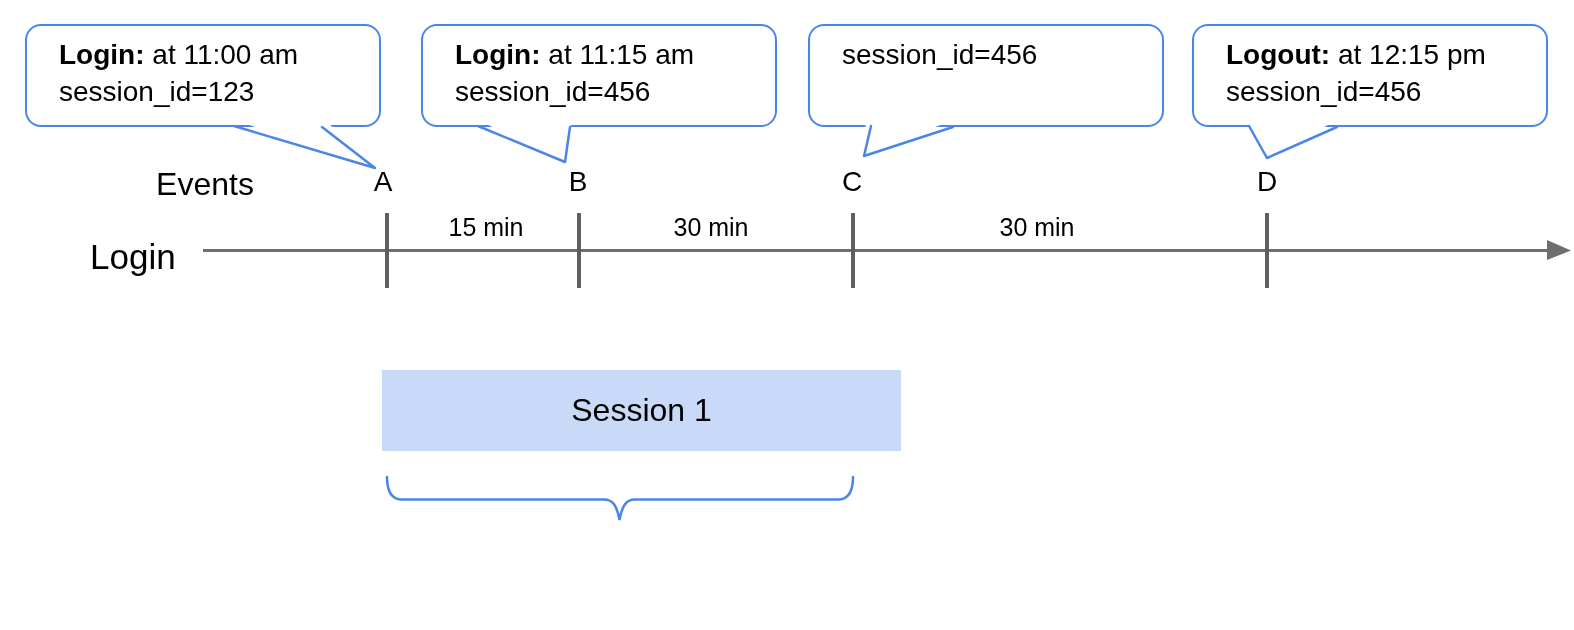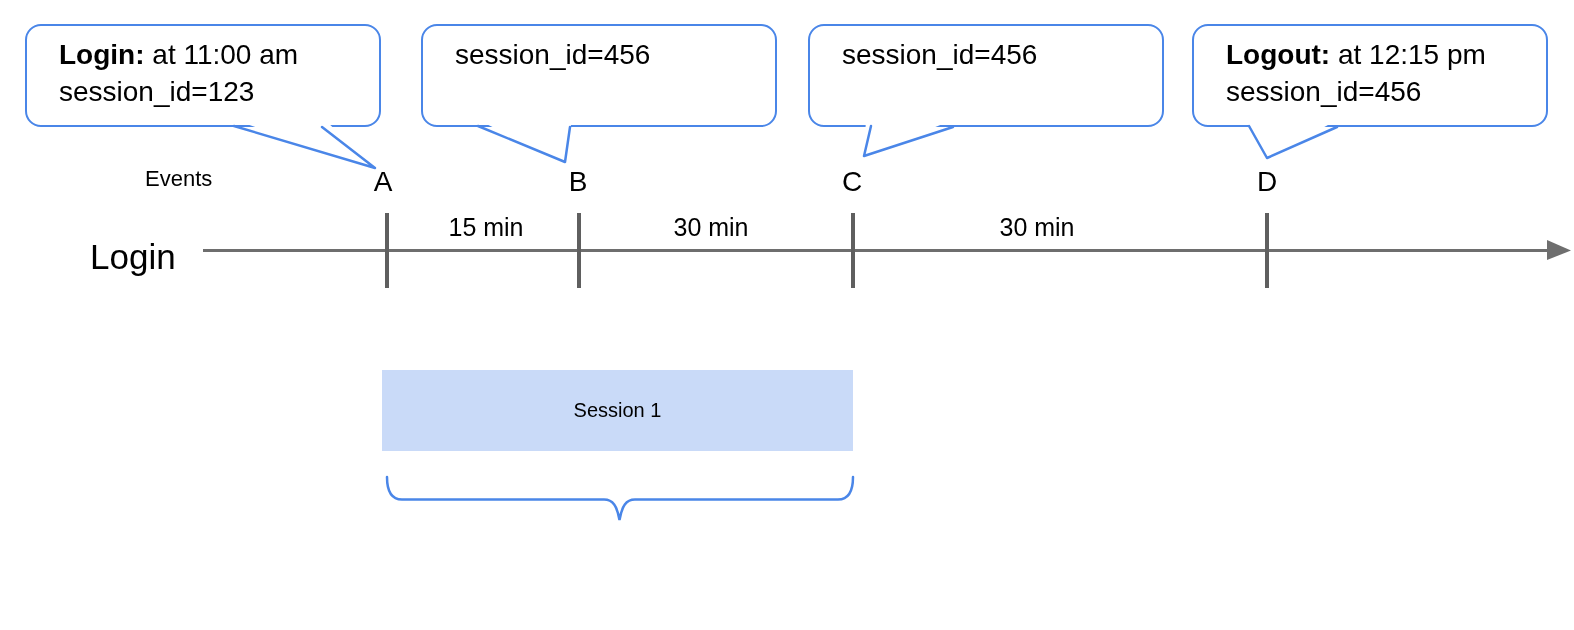--- a/index.html
+++ b/index.html
@@ -28,31 +28,31 @@
     border-radius: 16px;
     background: #ffffff;
     padding: 10px 19px 0 32px;
     font-size: 28px;
     line-height: 37px;
     z-index: 1;
     white-space: nowrap;
   }
   .bubble .ev { font-weight: bold; }
   .label { position: absolute; z-index: 2; }
-  .events-label { left: 145px; top: 166px; width: 120px; font-size: 22px; }
+  .events-label { left: 145px; top: 166px; width: 120px; text-align: center; font-size: 32px; }
   .marker { top: 166px; font-size: 28px; transform: translateX(-50%); }
   .user-label { left: 90px; top: 237px; font-size: 35px; }
   .interval { top: 213px; font-size: 25px; transform: translateX(-50%); }
   .session-box {
     position: absolute;
     left: 382px; top: 370px;
-    width: 471px; height: 81px;
+    width: 519px; height: 81px;
     background: #c9daf8;
     display: flex; align-items: center; justify-content: center;
-    font-size: 20px;
+    font-size: 32px;
     z-index: 1;
   }
   .session-length {
     position: absolute;
     left: 382px; top: 576px;
     width: 471px;
     text-align: center;
     font-size: 30px;
     z-index: 2;
   }
@@ -60,20 +60,21 @@
 </head>
 <body>
 
 <div class="stage">
 
   <div class="bubble" style="left: 25px; border-color: rgb(74, 134, 232);">
     <div><span class="ev">Login:</span><span> at 11:00 am</span></div>
     <div>session_id=123</div>
   </div>
   <div class="bubble" style="left: 421px; border-color: rgb(74, 134, 232);">
+    <div><span class="ev">Login:</span><span> at 11:15 am</span></div>
     <div>session_id=456</div>
   </div>
   <div class="bubble" style="left: 808px; border-color: rgb(74, 134, 232);">
     <div>session_id=456</div>
   </div>
   <div class="bubble" style="left: 1192px; border-color: rgb(74, 134, 232);">
     <div><span class="ev">Logout:</span><span> at 12:15 pm</span></div>
     <div>session_id=456</div>
   </div>
 

